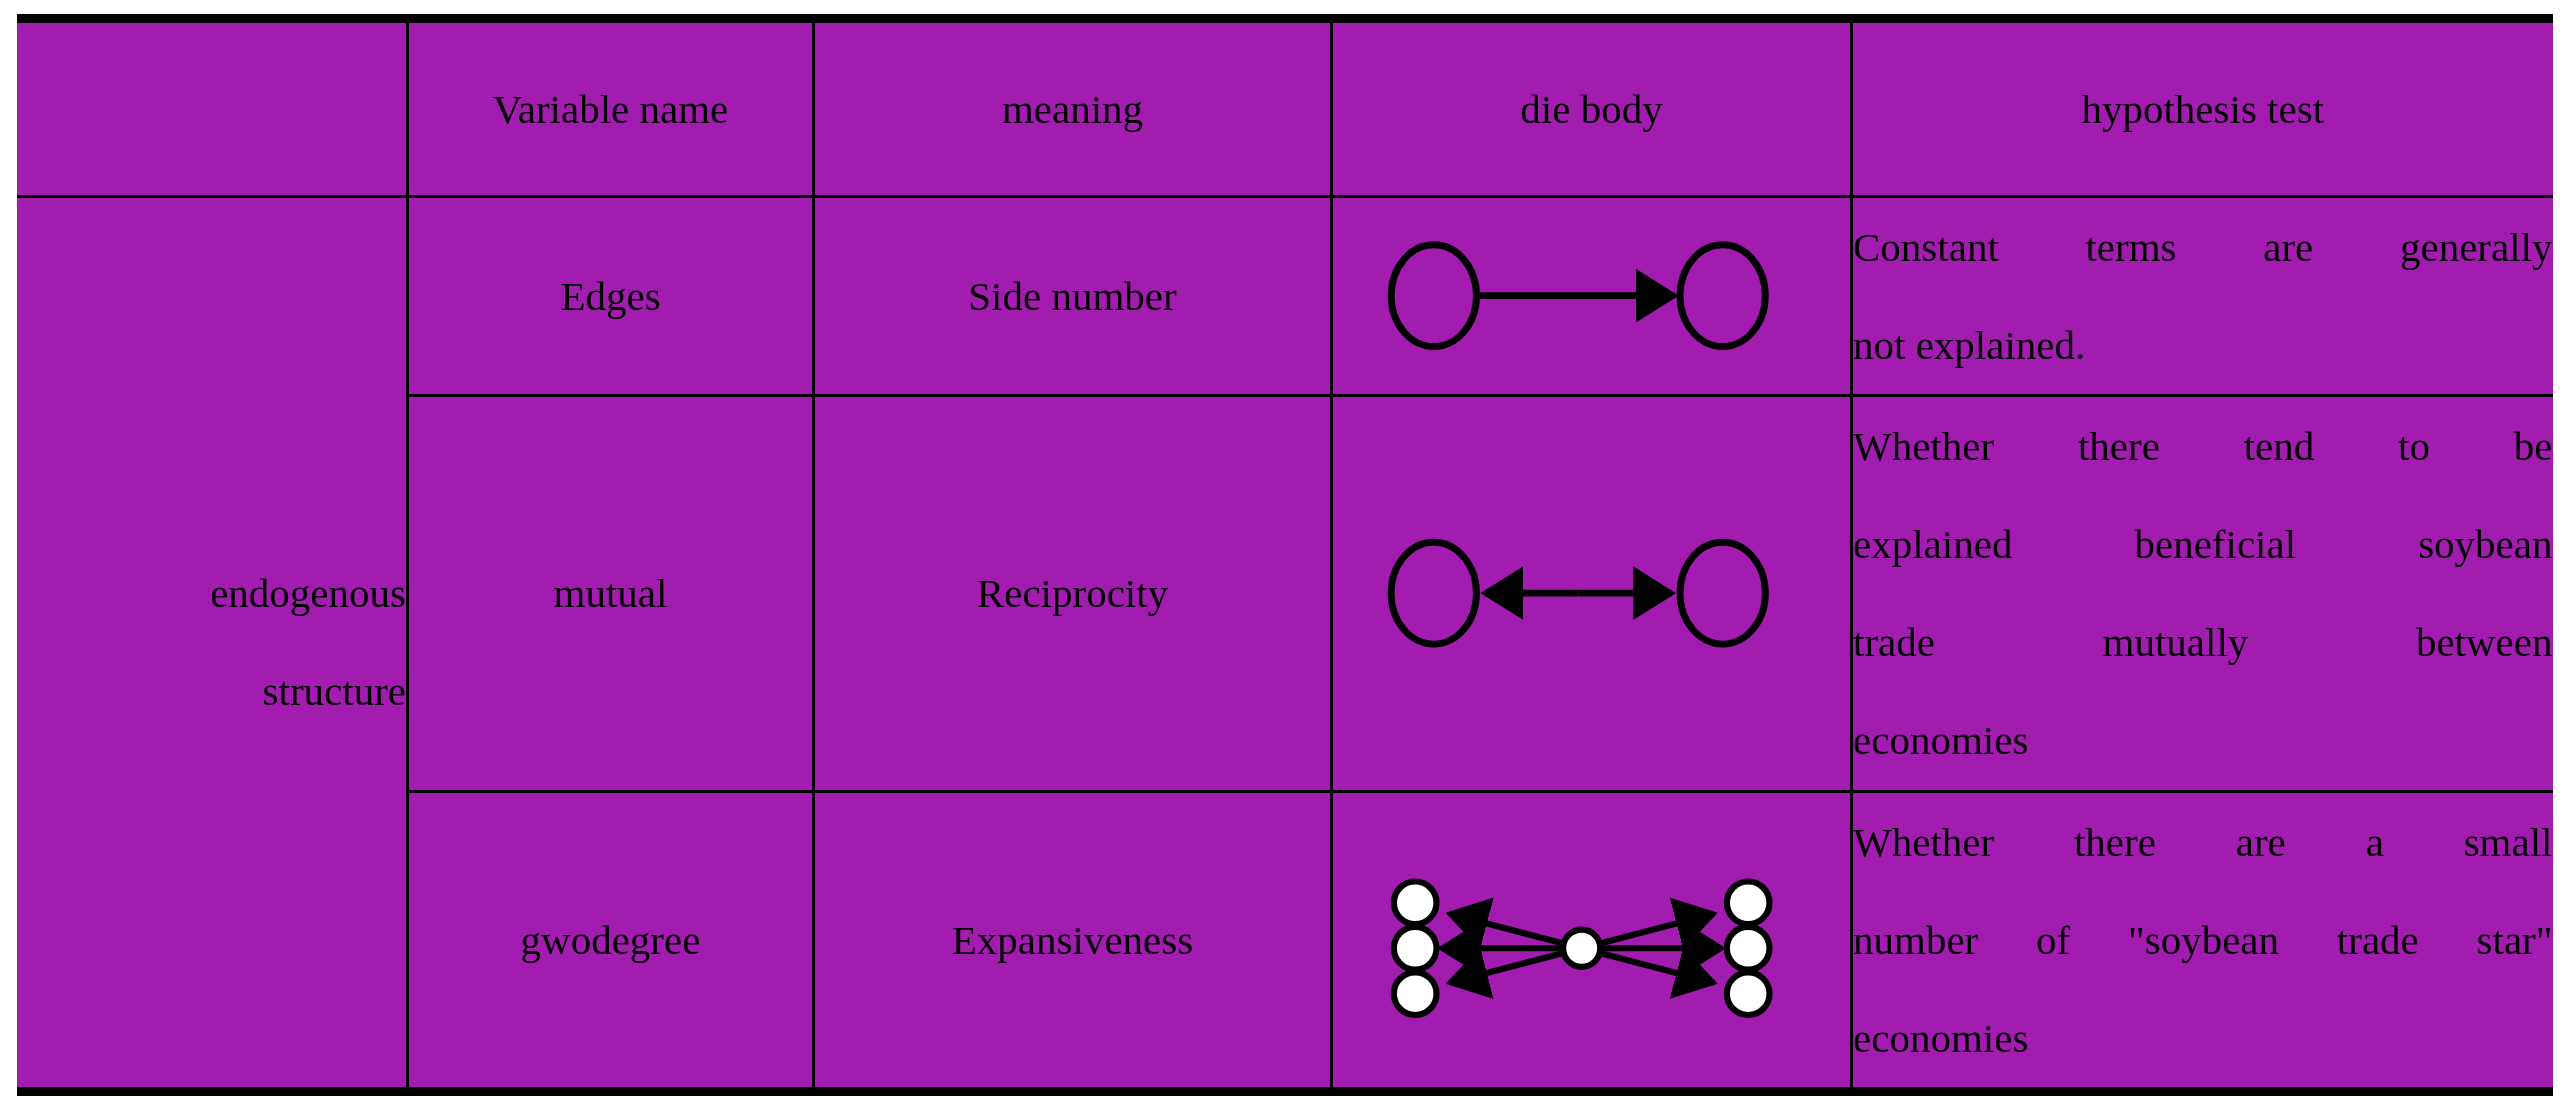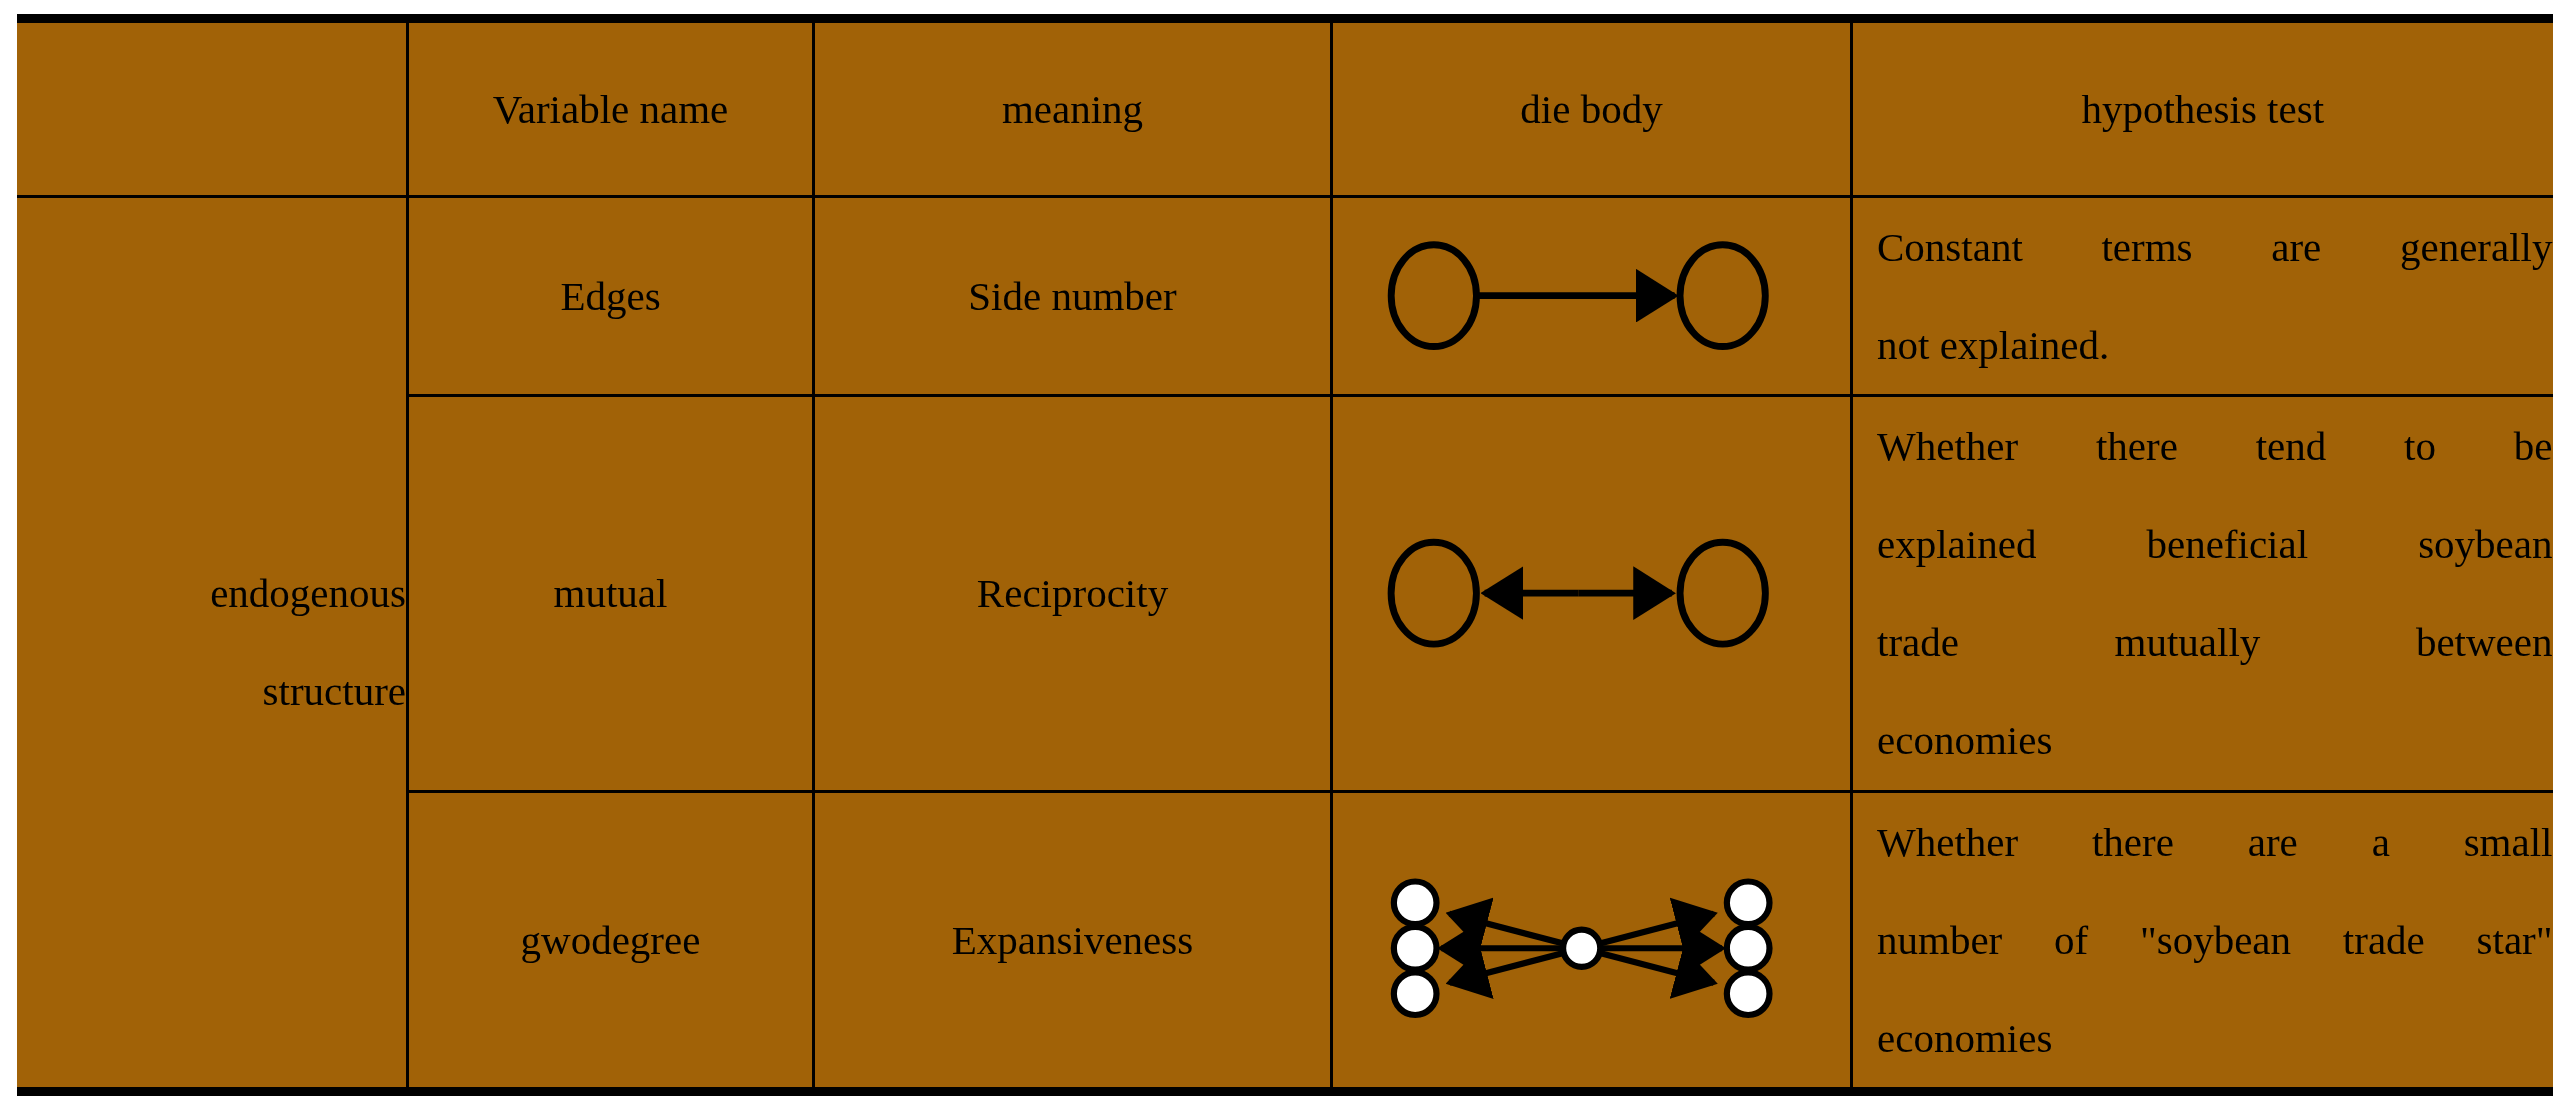--- a/index.html
+++ b/index.html
@@ -13,21 +13,21 @@
   .paper-table {
     position: absolute;
     left: 16.5px;
     top: 13.8px;
     width: 2535px;
     border-collapse: collapse;
     table-layout: fixed;
     font-family: "Liberation Serif", "DejaVu Serif", serif;
     font-size: 41px;
     color: #000000;
-    background: #a16207;
+    background: #a21caf;
     border-top: 9.6px solid #000000;
     border-bottom: 9.6px solid #000000;
   }
   .paper-table th, .paper-table td {
     padding: 0;
     font-weight: normal;
     text-align: center;
     vertical-align: middle;
     overflow: hidden;
   }
@@ -41,21 +41,20 @@
   tr.r1 { height: 198px; }
   tr.r2 { height: 394px; }
   tr.r3 { height: 285px; }
   .group-line { line-height: 98px; text-align: right; }
   .c-hyp { padding: 0 16.5px; text-align: left; }
   .hyp-line {
     line-height: 98px;
     text-align: justify;
     text-align-last: justify;
     white-space: nowrap;
-    padding-left: 24px;
   }
   .hyp-line.last { text-align-last: left; }
   .diagram { display: block; margin: 0 auto; }
 </style>
 </head>
 <body>
 
 <table class="paper-table">
   <colgroup>
     <col style="width:391px">

